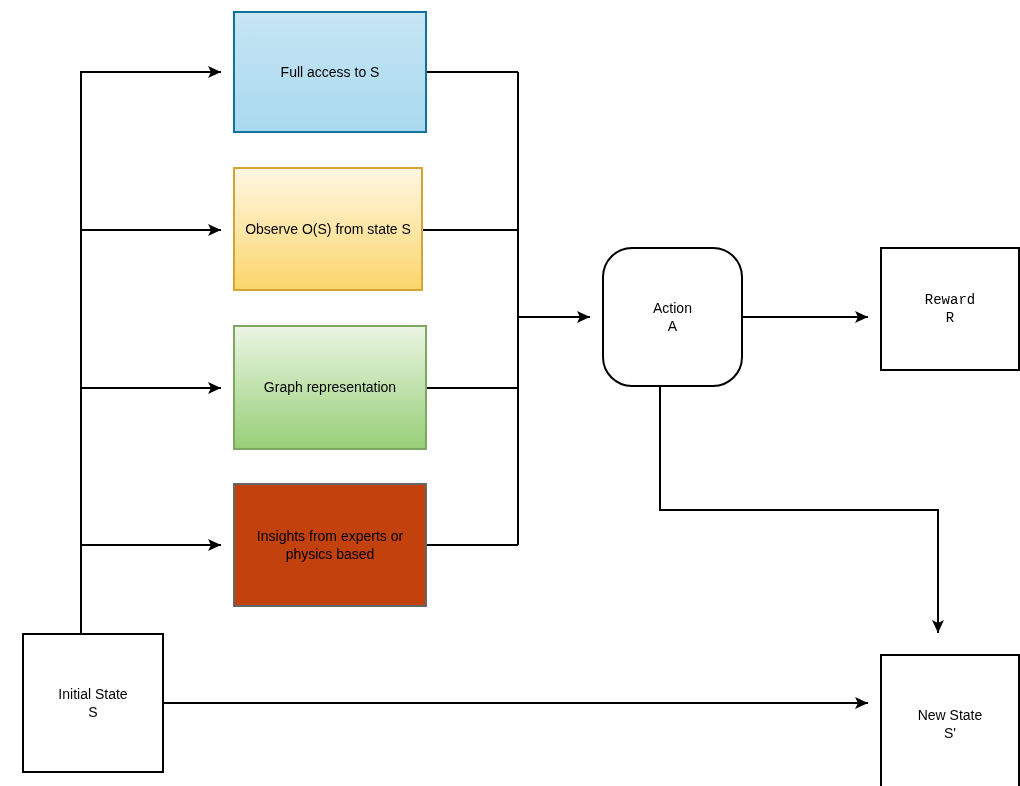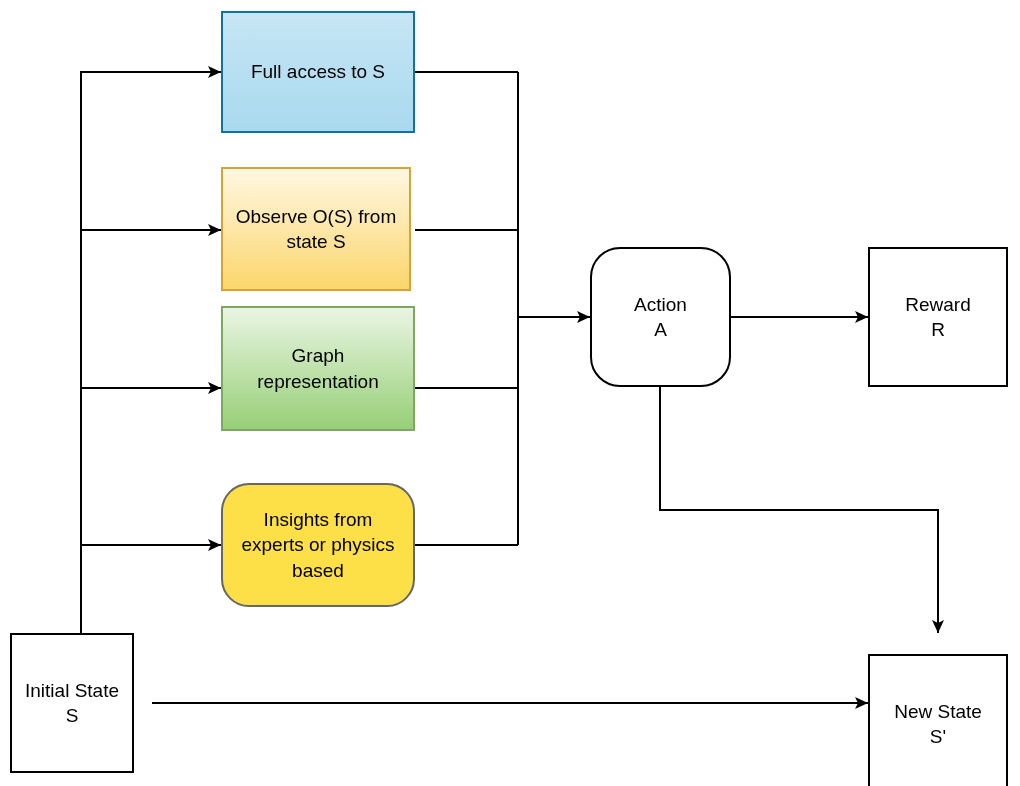--- a/index.html
+++ b/index.html
@@ -13,33 +13,34 @@
   .edge{fill:none;stroke-width:2;stroke-linejoin:miter;}
   .node{
     position:absolute;
     box-sizing:border-box;
     border:2px solid #000;
     display:flex;
     flex-direction:column;
     align-items:center;
     justify-content:center;
     text-align:center;
-    font-size:19px;
+    font-size:14px;
     line-height:1.32;
     padding:4px 8px;
+    margin-left:12px;
   }
   .node span{display:block;width:100%;}
   
   .n-full-access  {left:221px;top:11px; width:194px;height:122px;}
   .n-observe      {left:221px;top:167px;width:190px;height:124px;}
-  .n-graph        {left:221px;top:306px;width:194px;height:125px;}
+  .n-graph        {left:221px;top:325px;width:194px;height:125px;}
   .n-insights     {left:221px;top:483px;width:194px;height:124px;}
-  .n-initial-state{left:10px; top:633px;width:124px;height:140px;}
+  .n-initial-state{left:10px; top:633px;width:142px;height:140px;}
   .n-action       {left:590px;top:247px;width:141px;height:140px;}
-  .n-reward       {left:868px;top:247px;width:140px;height:140px;}
+  .n-reward       {left:868px;top:247px;width:140px;height:124px;font-family:Liberation Mono, monospace;}
   .n-new-state    {left:868px;top:654px;width:140px;height:140px;}
 </style>
 </head>
 <body>
 
 <div class="canvas" style="background: rgb(255, 255, 255); color: rgb(0, 0, 0);">
 
   <svg class="edges" width="1020" height="786" viewBox="0 0 1020 786" xmlns="http://www.w3.org/2000/svg">
     <defs>
       <marker id="arrowhead" markerUnits="userSpaceOnUse" markerWidth="16" markerHeight="14" refX="14" refY="7" orient="auto">
@@ -71,21 +72,21 @@
   </div>
 
   <div class="node n-observe" style="background: linear-gradient(rgb(255, 247, 226) 0%, rgb(251, 214, 108) 100%); border-color: rgb(216, 163, 53);">
     <span>Observe O(S) from state S</span>
   </div>
 
   <div class="node n-graph" style="background: linear-gradient(rgb(234, 245, 227) 0%, rgb(151, 207, 119) 100%); border-color: rgb(126, 168, 97);">
     <span>Graph representation</span>
   </div>
 
-  <div class="node n-insights" style="background: #fde047; border-color: rgb(102, 102, 102); border-radius: 28px;">
+  <div class="node n-insights" style="background: #c2410c; border-color: rgb(102, 102, 102);">
     <span>Insights from experts or physics based</span>
   </div>
 
   <div class="node n-initial-state" style="background: rgb(255, 255, 255); border-color: rgb(0, 0, 0);">
     <span>Initial State</span>
     <span>S</span>
   </div>
 
   <div class="node n-action" style="background: rgb(255, 255, 255); border-color: rgb(0, 0, 0); border-radius: 30px;">
     <span>Action</span>

